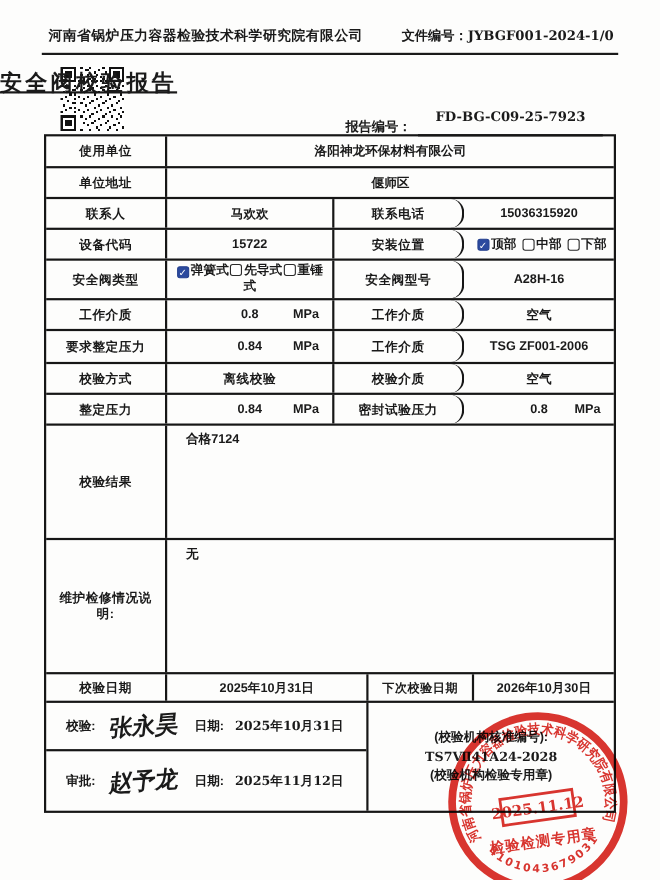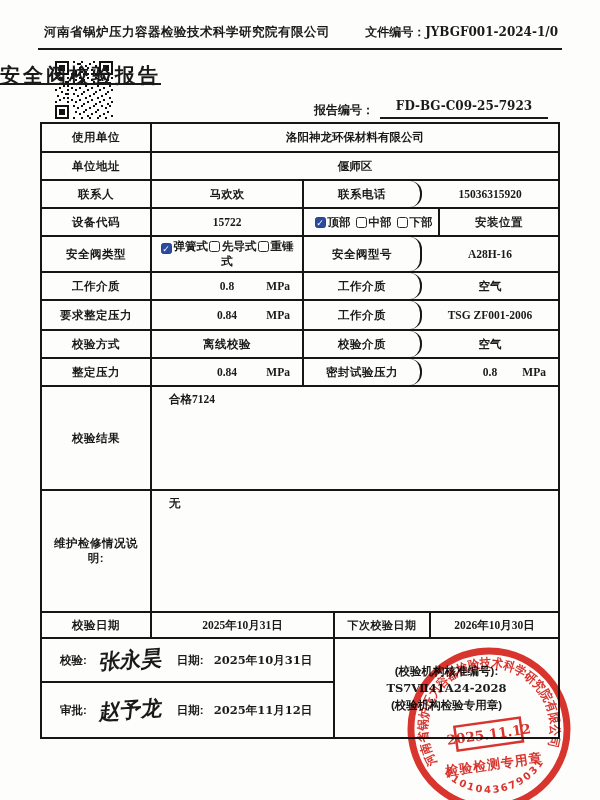--- a/index.html
+++ b/index.html
@@ -24,31 +24,31 @@
     position:absolute; top:62px; left:0; width:100%; text-align:left;
     font-size:20px; font-weight:700; letter-spacing:3px;text-decoration:underline;
   }
   .repno {
     position:absolute; top:99px; right:52px;
     display:flex; align-items:flex-end; font-size:12px; font-weight:700;
   }
   .repno .lab { margin-right:6px; }
   .repno .val {
     display:inline-block; min-width:168px; text-align:center;
-    border-bottom:2px solid #1a1a1a; padding-bottom:4px;
+    border-bottom:2px solid #1a1a1a; padding-bottom:9px;
     font-family:"DejaVu Serif",serif;
   }
   
   .tbl { position:absolute; top:122px; left:40px; width:520px; border:2px solid #161616; }
   .row { display:flex; border-bottom:2px solid #161616; }
   .row:last-child { border-bottom:none; }
   .cell { border-right:2px solid #161616; display:flex; align-items:center; justify-content:center; text-align:center; padding:2px 4px; }
   .cell:last-child { border-right:none; }
   .lab-c  { font-weight:700; font-size:11.5px; letter-spacing:.5px; }
-  .val-c  { font-family:Liberation Serif, serif; font-size:11.5px; font-weight:600; }
+  .val-c  { font-family:Liberation Sans, sans-serif; font-size:11.5px; font-weight:600; }
   .c1 { width:110px; } .c2 { width:152px; } .c3 { width:118px;border-radius:12px; } .c4 { flex:1; }
   .d1 { width:110px; } .d2 { width:183px; } .d3 { width:96px;  } .d4 { flex:1; }
   .h28 { height:28px; } .h29 { height:29px; } .h36 { height:36px; } .h30 { height:30px; }
   .h26 { height:26px; } .h104 { height:104px; } .h122 { height:122px; }
   .topleft { align-items:flex-start; justify-content:flex-start; text-align:left; padding:5px 17px; }
   .punit { position:relative; }
   .punit .u { position:absolute; right:12px; top:50%; transform:translateY(-50%); }
   
   .cb { display:inline-block; width:11px; height:11px; border:1.6px solid #2a2a2a;
         border-radius:2.5px; background:#fff; vertical-align:-1.5px; margin:0 2px 0 5px; }
@@ -134,29 +134,29 @@
     <div class="row h28">
       <div class="cell c1 lab-c">联系人</div>
       <div class="cell c2 val-c">马欢欢</div>
       <div class="cell c3 lab-c">联系电话</div>
       <div class="cell c4 val-c">15036315920</div>
     </div>
 
     <div class="row h28">
       <div class="cell c1 lab-c">设备代码</div>
       <div class="cell c2 val-c">15722</div>
+      <div class="cell c3 lab-c">安装位置</div>
       <div class="cell c4 ckgroup">
           <span class="cb on"></span>
           <span>顶部</span>
           <span class="cb"></span>
           <span>中部</span>
           <span class="cb"></span>
           <span>下部</span>
         </div>
-      <div class="cell c3 lab-c">安装位置</div>
     </div>
 
     <div class="row h36">
       <div class="cell c1 lab-c">安全阀类型</div>
       <div class="cell c2 ckgroup">
           <span style="margin:0"><span class="cb on" style="margin-left:0"></span><span>弹簧式</span><span class="cb" style="margin-left:1px"></span><span>先导式</span><span class="cb" style="margin-left:1px"></span><span>重锤式</span></span>
         </div>
       <div class="cell c3 lab-c">安全阀型号</div>
       <div class="cell c4 val-c">A28H-16</div>
     </div>

